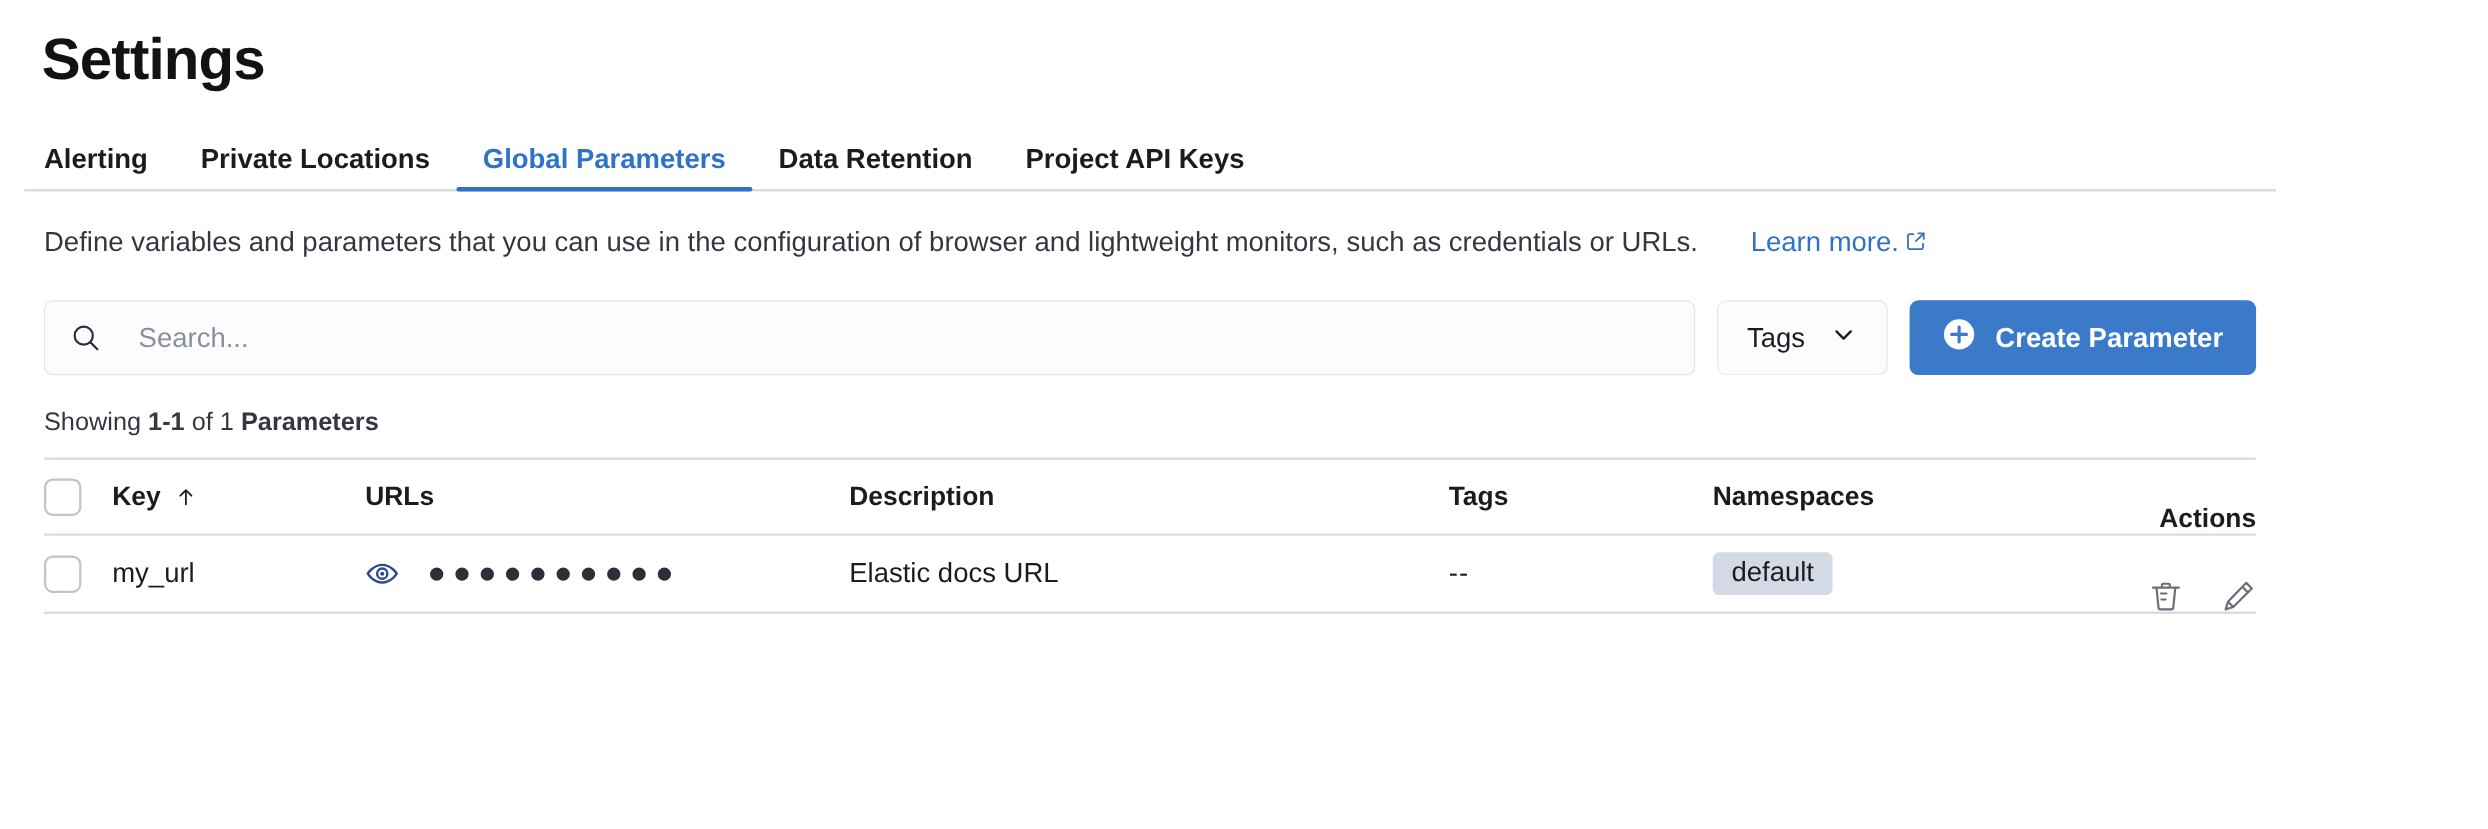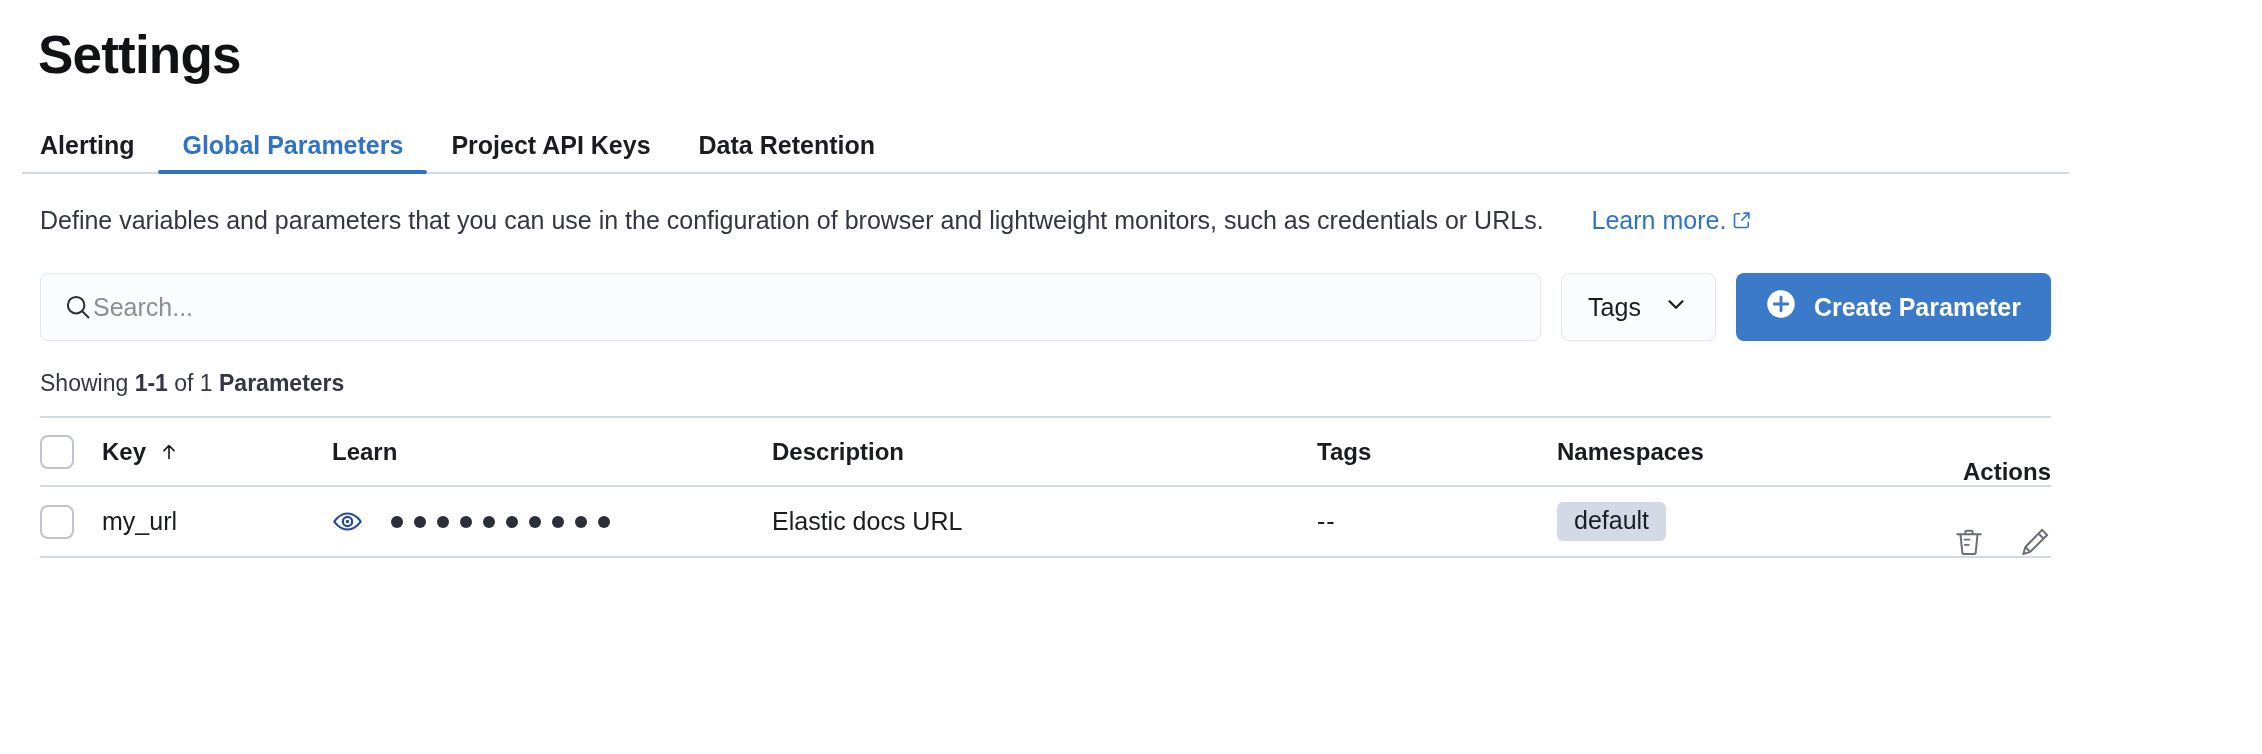--- a/index.html
+++ b/index.html
@@ -90,21 +90,21 @@
     gap: 20px;
     margin-top: 35px;
     padding-left: 18px;
     padding-right: 18px;
     height: 68px;
   }
   .search-box {
     flex: 1 1 auto;
     display: flex;
     align-items: center;
-    gap: 0;
+    gap: 33px;
     background: #fbfcfd;
     border: 1px solid #e3e6ee;
     border-radius: 8px;
     padding: 0 22px;
     box-shadow: 0 1px 1px rgba(0,0,0,0.02);
     cursor: text;
   }
   .search-icon { flex: 0 0 auto; display: flex; }
   .search-input {
     border: 0;
@@ -218,23 +218,24 @@
 </style>
 </head>
 <body>
 
 <div class="page">
 
   <h1 class="page-title">Settings</h1>
 
   <div class="tabs">
     <div class="tab">Alerting</div>
+    <div class="tab">Private Locations</div>
     <div class="tab active">Global Parameters</div>
+    <div class="tab">Data Retention</div>
     <div class="tab">Project API Keys</div>
-    <div class="tab">Data Retention</div>
   </div>
 
   <div class="description"><span>Define variables and parameters that you can use in the configuration of browser and lightweight monitors, such as credentials or URLs. </span><a class="link"><span>Learn more.</span></a><span class="ext-icon"><svg width="20" height="20" viewBox="0 0 16 16" fill="none">
         <path d="M6 3H3.5A1.5 1.5 0 0 0 2 4.5v8A1.5 1.5 0 0 0 3.5 14h8a1.5 1.5 0 0 0 1.5-1.5V10" stroke="#2e73c8" stroke-width="1.3" stroke-linecap="round"></path>
         <path d="M9.5 2.5H13.5V6.5" stroke="#2e73c8" stroke-width="1.3" stroke-linecap="round" stroke-linejoin="round"></path>
         <path d="M13.2 2.8L7.8 8.2" stroke="#2e73c8" stroke-width="1.3" stroke-linecap="round"></path>
       </svg></span></div>
 
   <div class="controls">
 
@@ -278,21 +279,21 @@
         <div class="checkbox"></div>
       </div>
       <div class="cell c-key">
         <span>Key</span>
         <span class="sort-arrow">
           <svg width="22" height="22" viewBox="0 0 24 24" fill="none">
             <path d="M12 19V5M12 5L6.5 10.5M12 5L17.5 10.5" stroke="#1a1c21" stroke-width="1.8" stroke-linecap="round" stroke-linejoin="round"></path>
           </svg>
         </span>
       </div>
-      <div class="cell c-value">Learn</div>
+      <div class="cell c-value">URLs</div>
       <div class="cell c-desc">Description</div>
       <div class="cell c-tags">Tags</div>
       <div class="cell c-ns">Namespaces</div>
       <div class="cell c-actions">Actions</div>
     </div>
 
     <div class="trow">
       <div class="cell c-check">
         <div class="checkbox"></div>
       </div>

